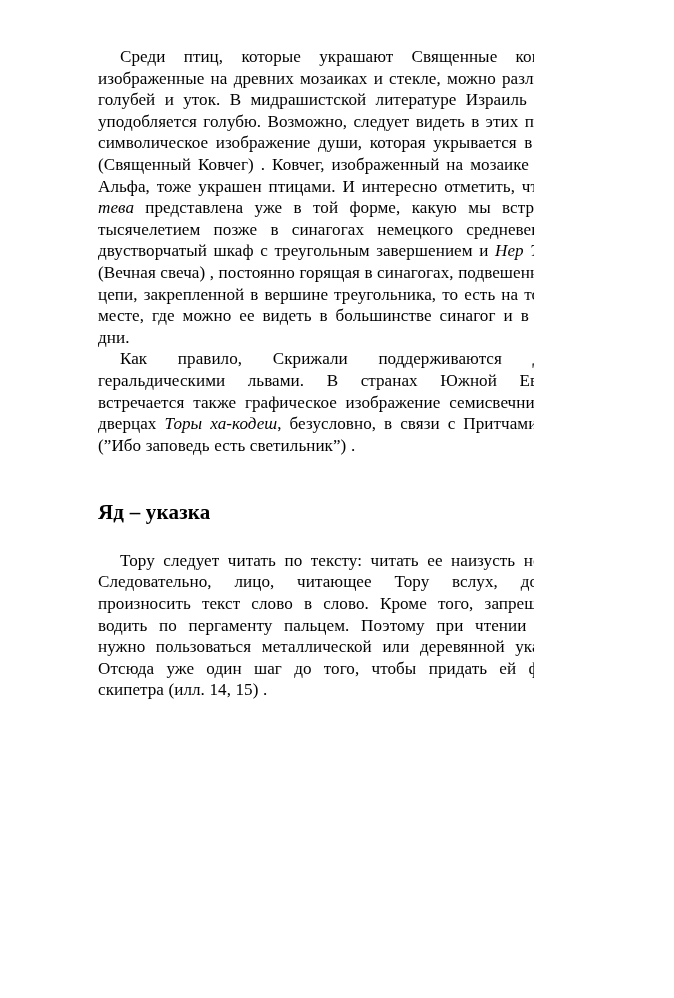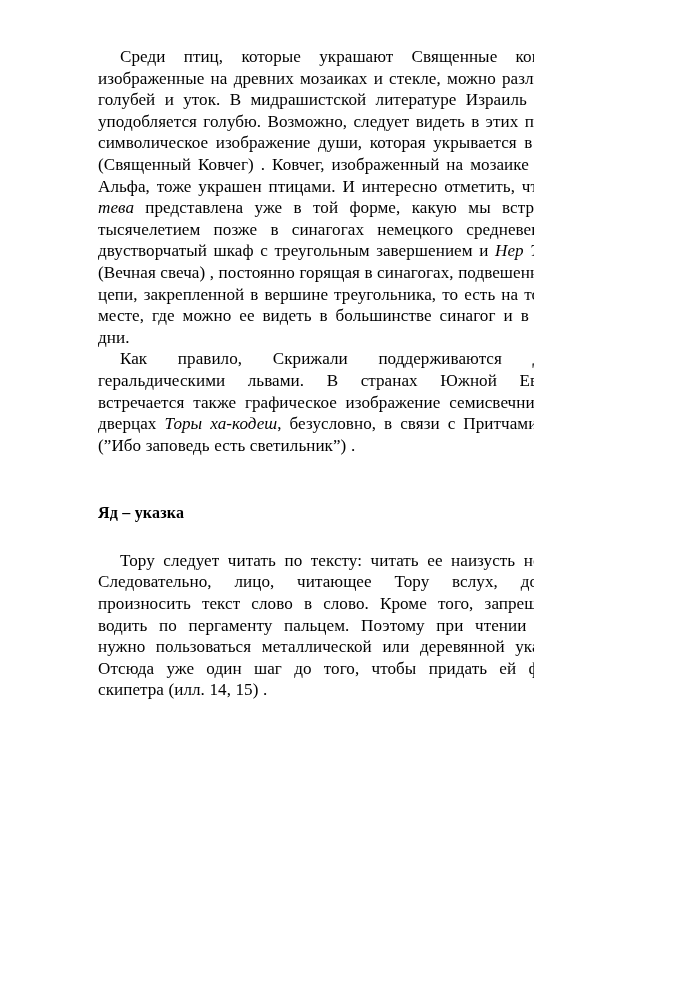--- a/index.html
+++ b/index.html
@@ -35,21 +35,21 @@
     -webkit-font-smoothing: none;
   }
   p.para.no-indent {
     text-indent: 0;
   }
   p.para em {
     font-style: italic;
   }
   h2.section-heading {
     margin: 0;
-    font-size: 16px;
+    font-size: 21px;
     line-height: 21.6px;
     font-weight: bold;
     text-align: left;
     text-indent: 0;
     letter-spacing: 0.2px;
   }
   .gap-before-heading {
     height: 46px;
   }
   .gap-after-heading {

